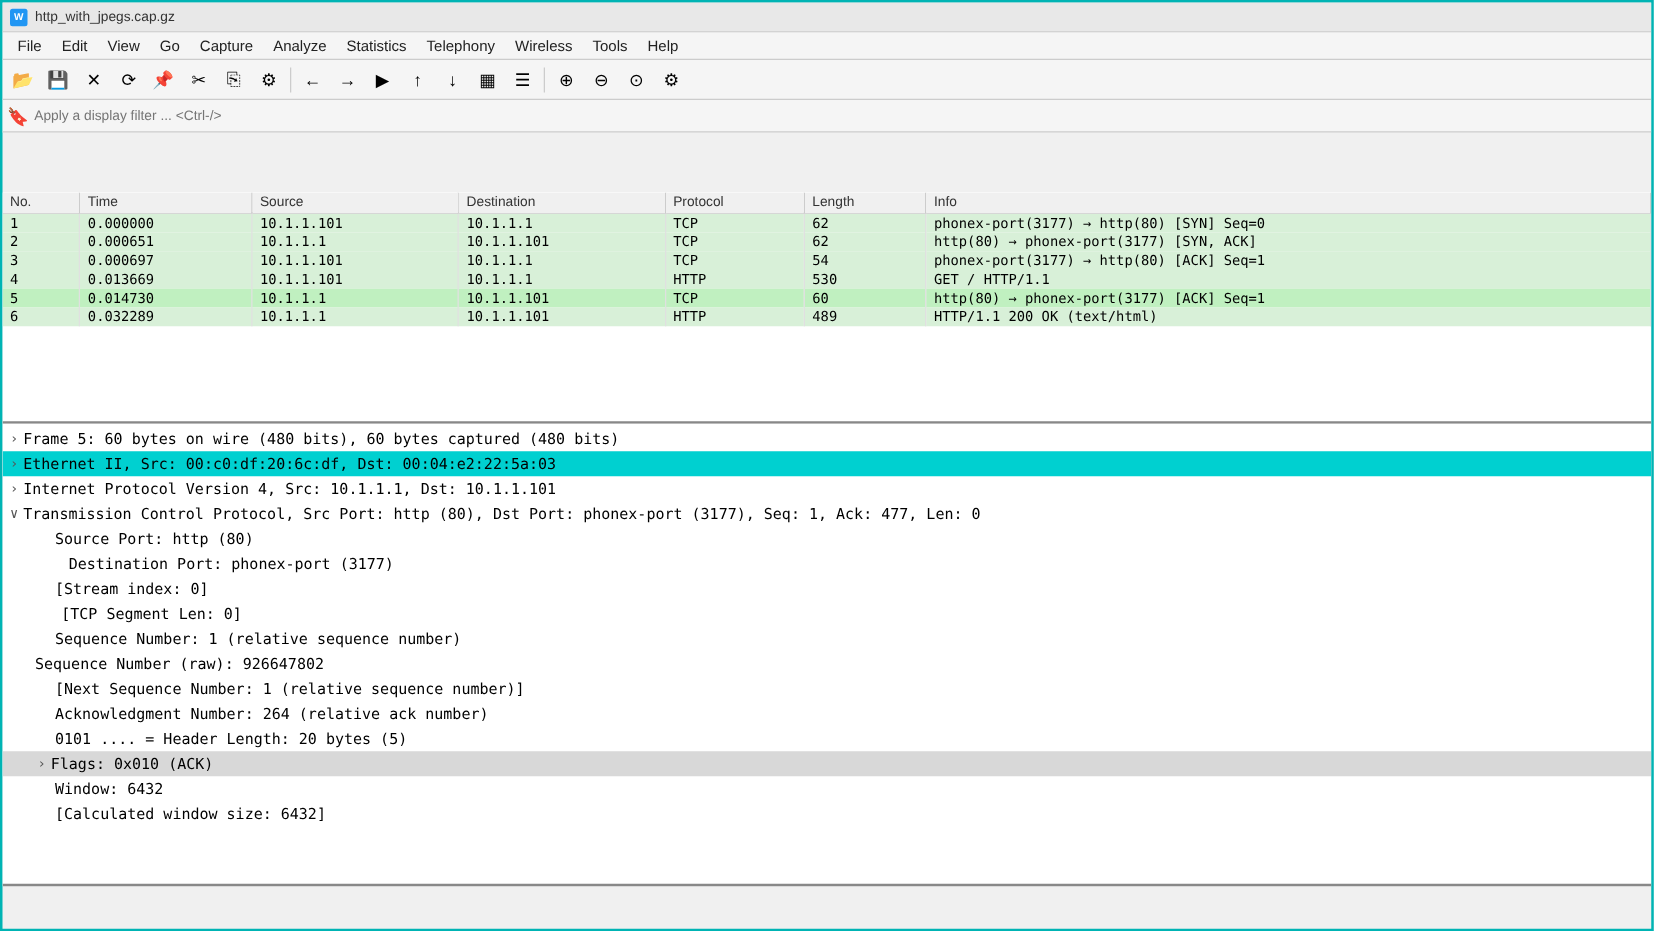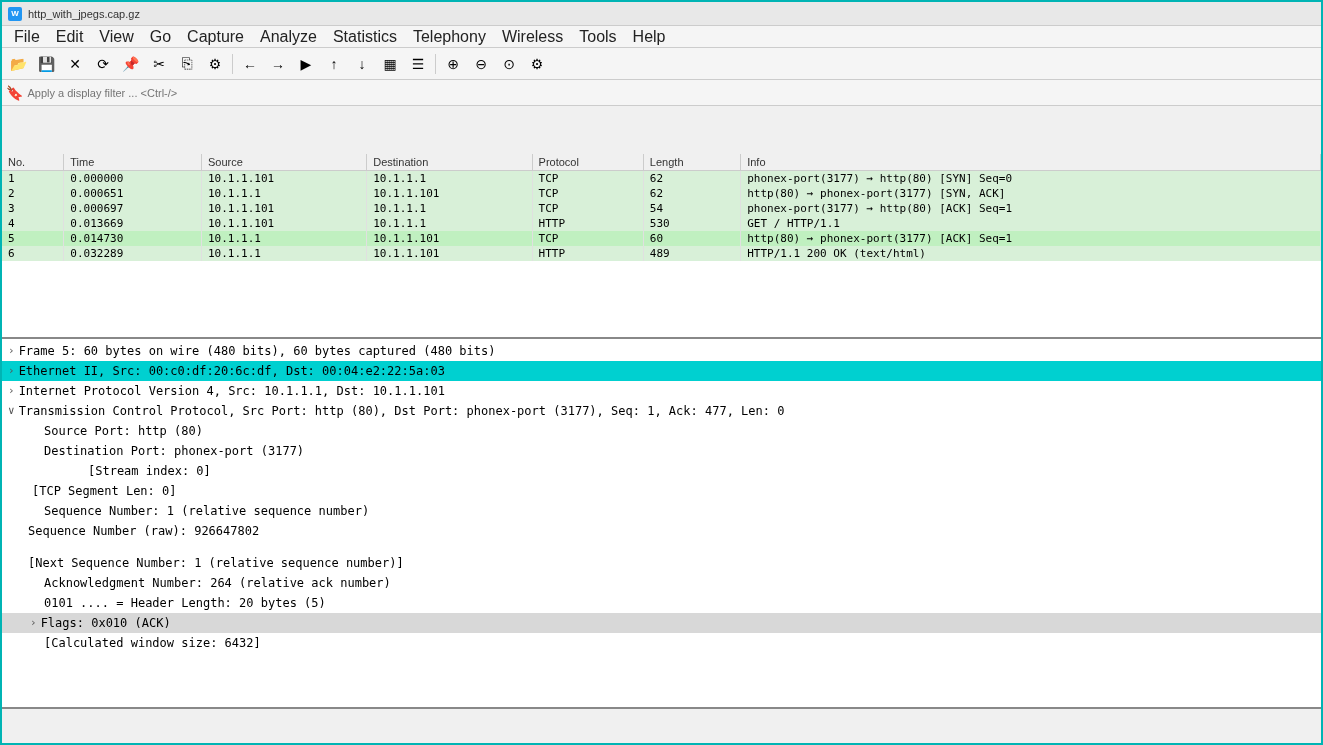--- a/index.html
+++ b/index.html
@@ -44,21 +44,21 @@
     .menu-bar {
       background: #f5f5f5;
       border-bottom: 1px solid #ccc;
       display: flex;
       align-items: center;
       height: 22px;
       padding: 0 4px;
     }
     .menu-item {
       padding: 2px 8px;
-      font-size: 16px;
+      font-size: 12px;
       color: #222;
       cursor: pointer;
     }
 
     
     .toolbar {
       background: #f5f5f5;
       border-bottom: 1px solid #ccc;
       display: flex;
       align-items: center;
@@ -303,54 +303,58 @@
         <span>Internet Protocol Version 4, Src: 10.1.1.1, Dst: 10.1.1.101</span>
       </div>
       <div class="detail-line" style="padding-left: 6px;">
         <span class="expand-arrow">∨</span>
         <span>Transmission Control Protocol, Src Port: http (80), Dst Port: phonex-port (3177), Seq: 1, Ack: 477, Len: 0</span>
       </div>
       <div class="detail-line" style="padding-left: 28px;">
         <span class="expand-arrow" style="width: 10px; display: inline-block;"></span>
         <span>Source Port: http (80)</span>
       </div>
-      <div class="detail-line" style="padding-left: 28px;">
+      <div class="detail-line" style="padding-left: 28px; margin-left: 11px;">
         <span class="expand-arrow" style="width: 10px; display: inline-block;"></span>
         <span>Destination Port: phonex-port (3177)</span>
       </div>
-      <div class="detail-line" style="padding-left: 28px; margin-left: 44px;">
+      <div class="detail-line" style="padding-left: 28px;">
         <span class="expand-arrow" style="width: 10px; display: inline-block;"></span>
         <span>[Stream index: 0]</span>
       </div>
-      <div class="detail-line" style="padding-left: 16px;">
+      <div class="detail-line" style="padding-left: 33px;">
         <span class="expand-arrow" style="width: 10px; display: inline-block;"></span>
         <span>[TCP Segment Len: 0]</span>
       </div>
       <div class="detail-line" style="padding-left: 28px;">
         <span class="expand-arrow" style="width: 10px; display: inline-block;"></span>
         <span>Sequence Number: 1    (relative sequence number)</span>
       </div>
       <div class="detail-line" style="padding-left: 12px;">
         <span class="expand-arrow" style="width: 10px; display: inline-block;"></span>
         <span>Sequence Number (raw): 926647802</span>
       </div>
-      <div class="detail-line" style="padding-left: 12px; margin-top: 12px;">
+      <div class="detail-line" style="padding-left: 28px;">
         <span class="expand-arrow" style="width: 10px; display: inline-block;"></span>
         <span>[Next Sequence Number: 1    (relative sequence number)]</span>
       </div>
       <div class="detail-line" style="padding-left: 28px;">
         <span class="expand-arrow" style="width: 10px; display: inline-block;"></span>
         <span>Acknowledgment Number: 264     (relative ack number)</span>
       </div>
       <div class="detail-line" style="padding-left: 28px;">
         <span class="expand-arrow" style="width: 10px; display: inline-block;"></span>
         <span>0101 .... = Header Length: 20 bytes (5)</span>
       </div>
       <div class="detail-line detail-flags" style="padding-left: 28px;">
         <span class="expand-arrow">›</span>
         <span>Flags: 0x010 (ACK)</span>
       </div>
       <div class="detail-line" style="padding-left: 28px;">
         <span class="expand-arrow" style="width: 10px; display: inline-block;"></span>
+        <span>Window: 6432</span>
+      </div>
+      <div class="detail-line" style="padding-left: 28px;">
+        <span class="expand-arrow" style="width: 10px; display: inline-block;"></span>
         <span>[Calculated window size: 6432]</span>
       </div>
     </div>
 </div>
 
 </body></html>

